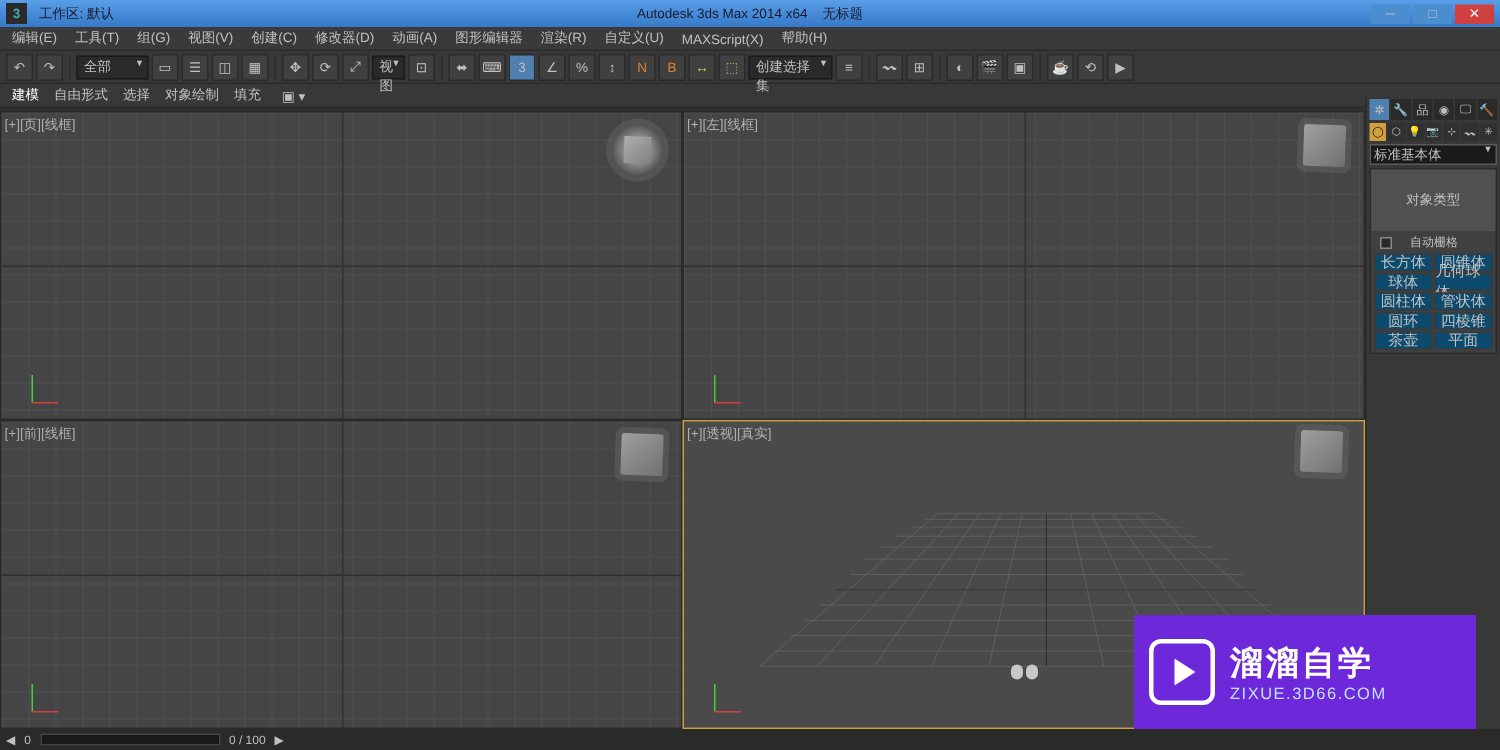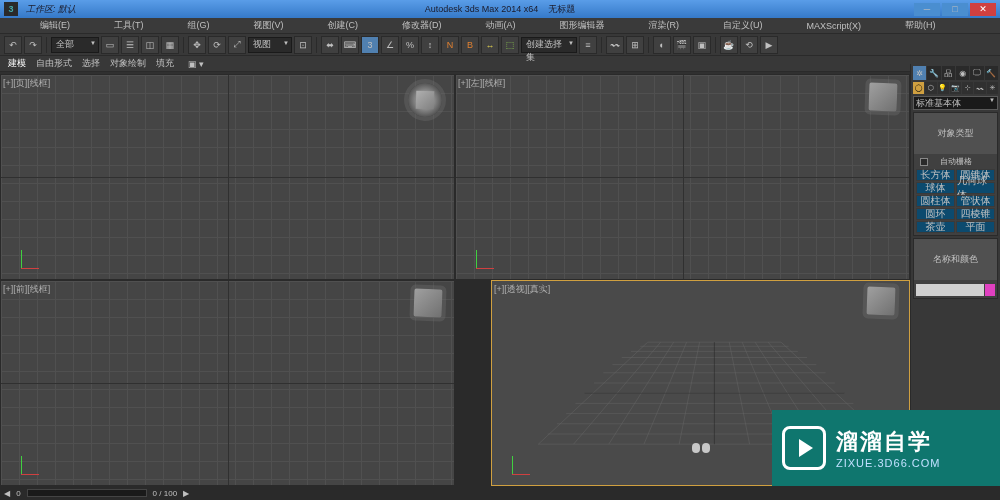--- a/index.html
+++ b/index.html
@@ -2,31 +2,31 @@
 <html><head>
 <meta charset="utf-8">
 <style>
 * { margin: 0; padding: 0; box-sizing: border-box; font-family: "Microsoft YaHei", Arial, sans-serif; }
 body { width: 1000px; height: 500px; background: #3a3a3a; color: #c0c0c0; font-size: 10px; overflow: hidden; position: relative; }
 
 
 .title-bar { height: 18px; background: linear-gradient(to bottom, #5a9de8, #3579c8); display: flex; align-items: center; padding: 0 4px; }
 .app-icon { width: 14px; height: 14px; background: #2a2a2a; display: flex; align-items: center; justify-content: center; color: #4aa; font-weight: bold; font-size: 9px; }
 .title-left { display: flex; align-items: center; gap: 8px; }
-.title-left span { font-size: 9px; color: #1a1a2a; font-style: italic; }
+.title-left span { font-size: 9px; color: #1a1a2a; }
 .title-center { position: absolute; left: 50%; transform: translateX(-50%); font-size: 9px; color: #1a1a2a; }
 .window-controls { margin-left: auto; display: flex; gap: 2px; }
 .win-btn { width: 26px; height: 13px; display: flex; align-items: center; justify-content: center; font-size: 9px; }
 .win-min { background: #4a8ed0; }
 .win-max { background: #4a8ed0; }
 .win-close { background: #d04040; color: #fff; }
 
 
 .menu-bar { height: 16px; background: #3a3a3a; display: flex; align-items: center; padding: 0 2px; border-bottom: 1px solid #2a2a2a; }
-.menu-item { padding: 0 6px; font-size: 9px; color: #c0c0c0; cursor: pointer; margin-left: 32px; }
+.menu-item { padding: 0 6px; font-size: 9px; color: #c0c0c0; cursor: pointer; }
 
 
 .toolbar-1 { height: 22px; background: #383838; display: flex; align-items: center; gap: 2px; padding: 0 4px; border-bottom: 1px solid #2a2a2a; }
 .tbtn { width: 18px; height: 18px; background: #404040; border: 1px solid #2a2a2a; display: flex; align-items: center; justify-content: center; font-size: 9px; cursor: pointer; }
 .tbtn.active { background: #5080b0; }
 .dropdown { height: 16px; background: #2a2a2a; border: 1px solid #1a1a1a; color: #c0c0c0; font-size: 9px; padding: 0 14px 0 4px; position: relative; }
 .dropdown::after { content: "▼"; position: absolute; right: 2px; top: 2px; font-size: 6px; }
 .sep { width: 1px; height: 16px; background: #2a2a2a; margin: 0 2px; }
 
 
@@ -48,21 +48,21 @@
   background-size: 18px 18px; }
 .axis-xy { position: absolute; top: 50%; left: 50%; width: 200%; height: 1px; background: #303030; transform: translate(-50%, 0); }
 .axis-xy2 { position: absolute; top: 50%; left: 50%; width: 1px; height: 200%; background: #303030; transform: translate(0, -50%); }
 .gizmo { position: absolute; bottom: 10px; left: 20px; }
 .gizmo .gx { display:block; width:18px; height:1px; background:#d04040; }
 .gizmo .gy { display:block; width:1px; height:18px; background:#40d040; margin-top:-18px; }
 .view-cube { position: absolute; top: 8px; right: 12px; width: 28px; height: 28px; background: linear-gradient(135deg,#a0a0a0,#707070); border-radius: 2px; transform: rotate(2deg); box-shadow: 0 0 0 4px rgba(120,120,120,0.3); }
 .view-cube.large { width: 34px; height: 34px; border-radius: 50%; background: radial-gradient(circle,#888 40%, #555 70%); display:flex; align-items:center; justify-content:center;}
 .view-cube.large::after{ content:""; width:18px; height:18px; background:linear-gradient(135deg,#b0b0b0,#808080);}
 
-.viewport.persp { background: #4a4a4a; margin-left: 36px; }
+.viewport.persp { background: #4a4a4a; }
 .persp-grid { position:absolute; inset:0; }
 .persp-grid svg { width:100%; height:100%; }
 
 .steering { position:absolute; bottom:30px; right:50%; transform:translateX(50%); width:20px; height:12px; }
 .steering span{ display:inline-block; width:8px; height:10px; background:#c8c8c8; border-radius:4px; margin:0 1px;}
 
 
 .cmd-panel { position: absolute; top: 64px; right: 0; width: 90px; bottom: 14px; background: #383838; border-left:1px solid #2a2a2a; padding: 2px; }
 .cmd-tabs { display:flex; gap:1px; margin-bottom:2px; }
 .cmd-tab { flex:1; height:14px; background:#2a2a2a; display:flex; align-items:center; justify-content:center; font-size:8px; cursor:pointer;}
@@ -82,21 +82,21 @@
 .obj-btn { height:12px; background:#0c4a6e; border:1px solid #3a3a3a; font-size:10px; display:flex; align-items:center; justify-content:center; cursor:pointer;}
 .name-row { display:flex; gap:1px; margin-top:2px;}
 .name-input { flex:1; height:12px; background:#d0d0d0; }
 .color-swatch { width:10px; height:12px; background:#e040c0;}
 
 
 .status-bar { position:absolute; bottom:0; left:0; right:0; height:14px; background:#2a2a2a; display:flex; align-items:center; font-size:8px; padding:0 4px; gap:6px;}
 .track { width:120px; height:8px; background:#1a1a1a; border:1px solid #444;}
 
 
-.watermark { position:absolute; right:0; bottom:14px; width:228px; height:76px; background:#0f766e; display:flex; align-items:center; padding:0 10px; gap:10px;}
+.watermark { position:absolute; right:16px; bottom:14px; width:228px; height:76px; background:#6d28d9; display:flex; align-items:center; padding:0 10px; gap:10px;}
 .wm-logo { width:44px; height:44px; border:3px solid #fff; border-radius:8px; display:flex; align-items:center; justify-content:center;}
 .wm-logo::after{ content:""; width:0; height:0; border-left:14px solid #fff; border-top:9px solid transparent; border-bottom:9px solid transparent; margin-left:4px;}
 .wm-text { display:flex; flex-direction:column;}
 .wm-cn { font-size:22px; color:#fff; font-weight:bold; letter-spacing:2px;}
 .wm-url { font-size:11px; color:#c0e0ff; letter-spacing:1px;}
 </style>
 </head>
 <body>
 
 <div class="title-bar">
@@ -137,21 +137,21 @@
   <div class="sep"></div>
   <div class="dropdown" style="width:48px">全部</div>
   <div class="tbtn">▭</div>
   <div class="tbtn">☰</div>
   <div class="tbtn">◫</div>
   <div class="tbtn">▦</div>
   <div class="sep"></div>
   <div class="tbtn">✥</div>
   <div class="tbtn">⟳</div>
   <div class="tbtn">⤢</div>
-  <div class="dropdown" style="width:44px">视图</div>
+  <div class="dropdown" style="width:22px">视图</div>
   <div class="tbtn">⊡</div>
   <div class="sep"></div>
   <div class="tbtn">⬌</div>
   <div class="tbtn">⌨</div>
   <div class="tbtn active">3</div>
   <div class="tbtn">∠</div>
   <div class="tbtn">%</div>
   <div class="tbtn">↕</div>
   <div class="tbtn" style="color:#e08030">N</div>
   <div class="tbtn" style="color:#e08030">B</div>
@@ -296,29 +296,20 @@
         <div class="obj-btn">圆柱体</div>
         <div class="obj-btn">管状体</div>
         <div class="obj-btn">圆环</div>
         <div class="obj-btn">四棱锥</div>
         <div class="obj-btn">茶壶</div>
         <div class="obj-btn">平面</div>
       </div>
     </div>
   </div>
 
-  <div class="rollout">
-    <div class="rollout-header">名称和颜色</div>
-    <div class="rollout-body">
-      <div class="name-row">
-        <div class="name-input"></div>
-        <div class="color-swatch"></div>
-      </div>
-    </div>
-  </div>
 </div>
 
 <div class="status-bar">
   <span>◀</span>
   <span>0</span>
   <div class="track"></div>
   <span>0 / 100</span>
   <span>▶</span>
 </div>
 

